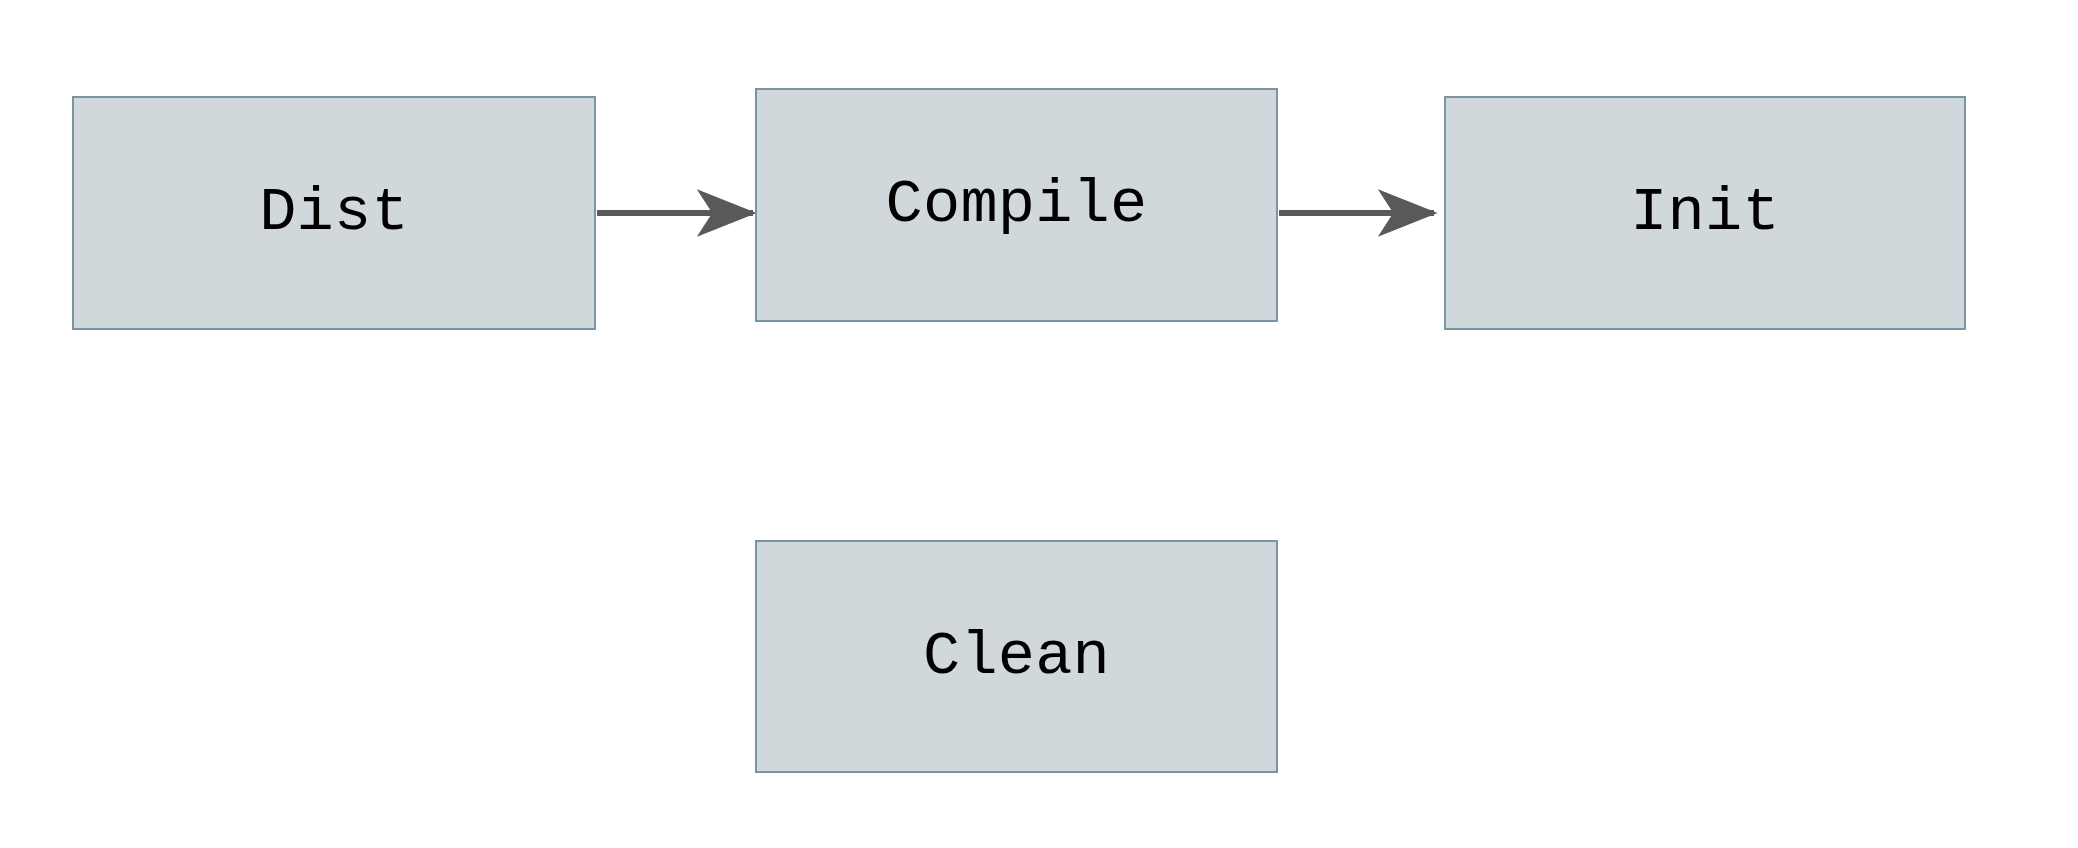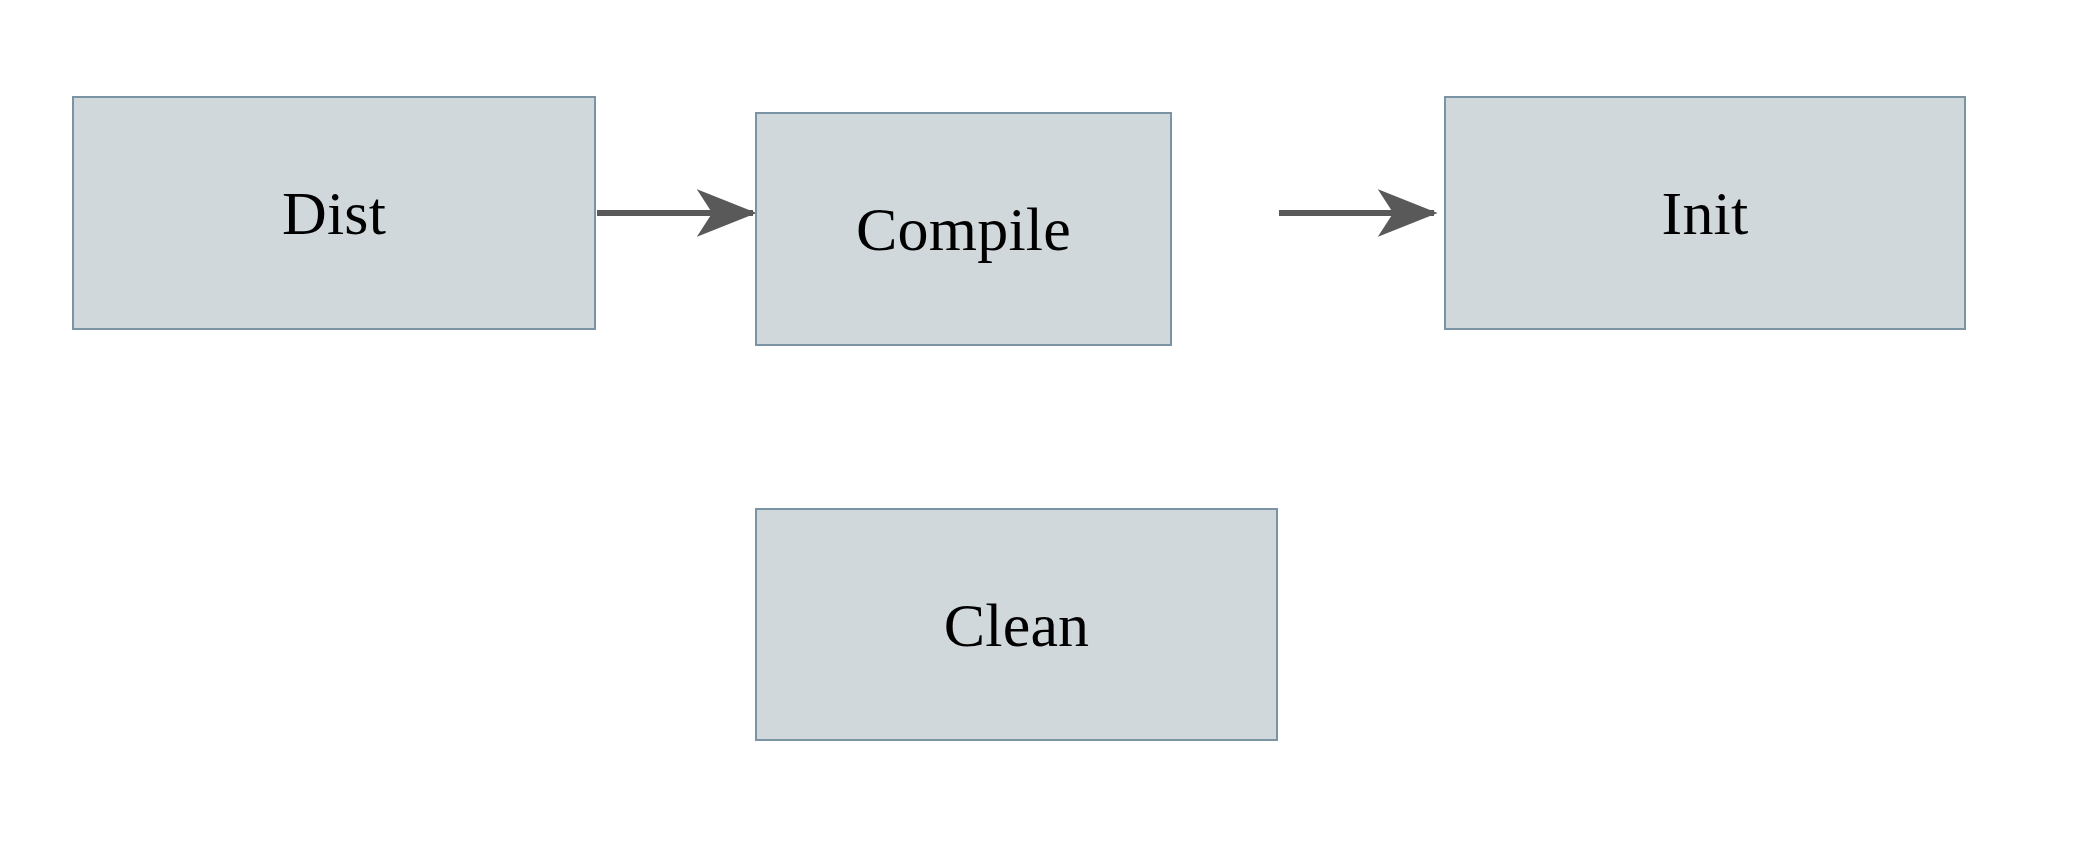--- a/index.html
+++ b/index.html
@@ -21,42 +21,42 @@
   .node {
     position: absolute;
     box-sizing: border-box;
     background: #d0d8db;
     border: 2px solid #7a94a3;
     display: flex;
     align-items: center;
     justify-content: center;
   }
   .node-label {
-    font-family: Liberation Serif, serif;
+    font-family: Liberation Mono, monospace;
     font-size: 62px;
     font-weight: 400;
     color: #000000;
     line-height: 1;
     letter-spacing: 0.2px;
     white-space: nowrap;
     user-select: none;
   }
   .edge-layer {
     position: absolute;
     left: 0;
     top: 0;
     width: 2078px;
     height: 848px;
     pointer-events: none;
   }
   
   #node-dist    { left: 72px;   top: 96px;  width: 524px; height: 234px; }
-  #node-compile { left: 755px;  top: 112px;  width: 417px; height: 234px; }
+  #node-compile { left: 755px;  top: 88px;  width: 523px; height: 234px; }
   #node-init    { left: 1436px; top: 96px;  width: 522px; height: 234px; margin-left: 8px; }
-  #node-clean   { left: 755px;  top: 508px; width: 523px; height: 233px; }
+  #node-clean   { left: 755px;  top: 540px; width: 523px; height: 233px; }
 </style>
 </head>
 <body>
 
 <div id="canvas">
 
   <svg class="edge-layer" viewBox="0 0 2078 848" xmlns="http://www.w3.org/2000/svg">
     <defs>
       <marker id="arrowhead" markerWidth="10" markerHeight="8" refX="9.4" refY="4" orient="auto" markerUnits="strokeWidth">
         <path d="M 0,0 L 10,4 L 0,8 L 2.6,4 Z" fill="#595959"></path>

